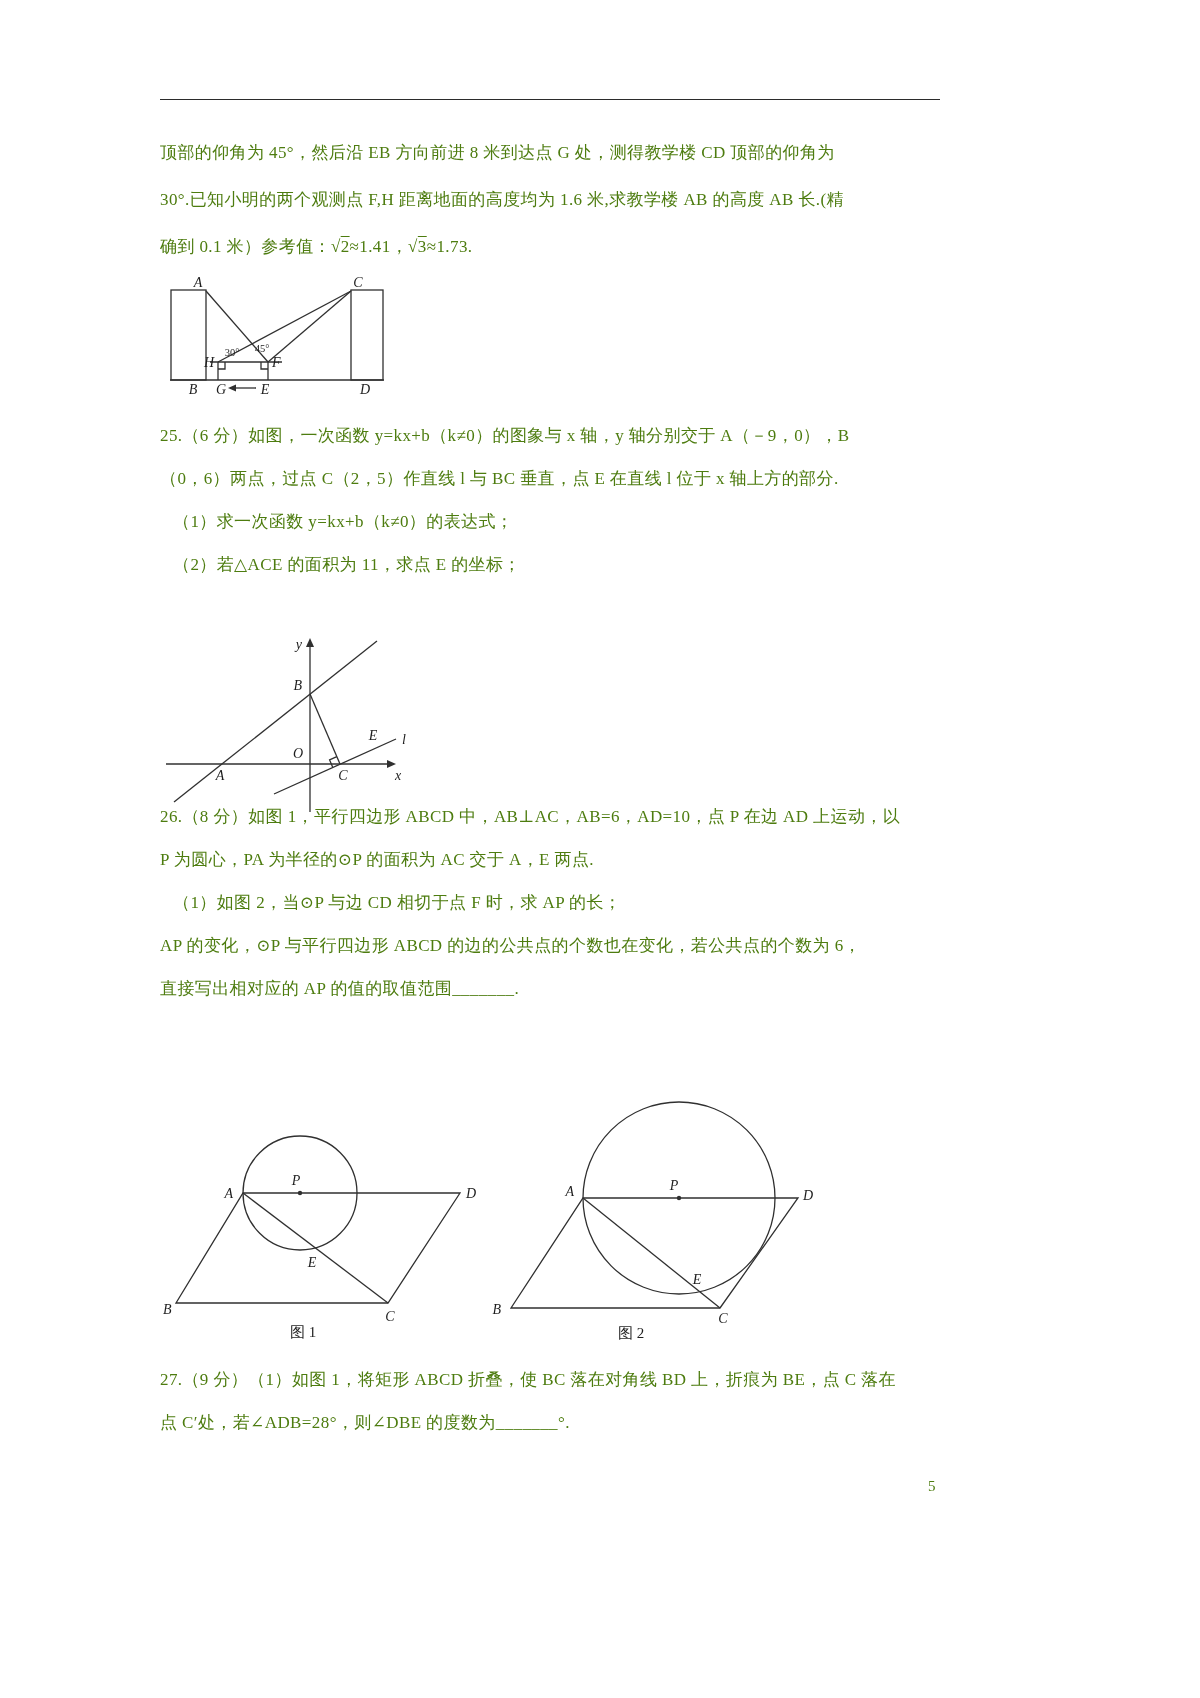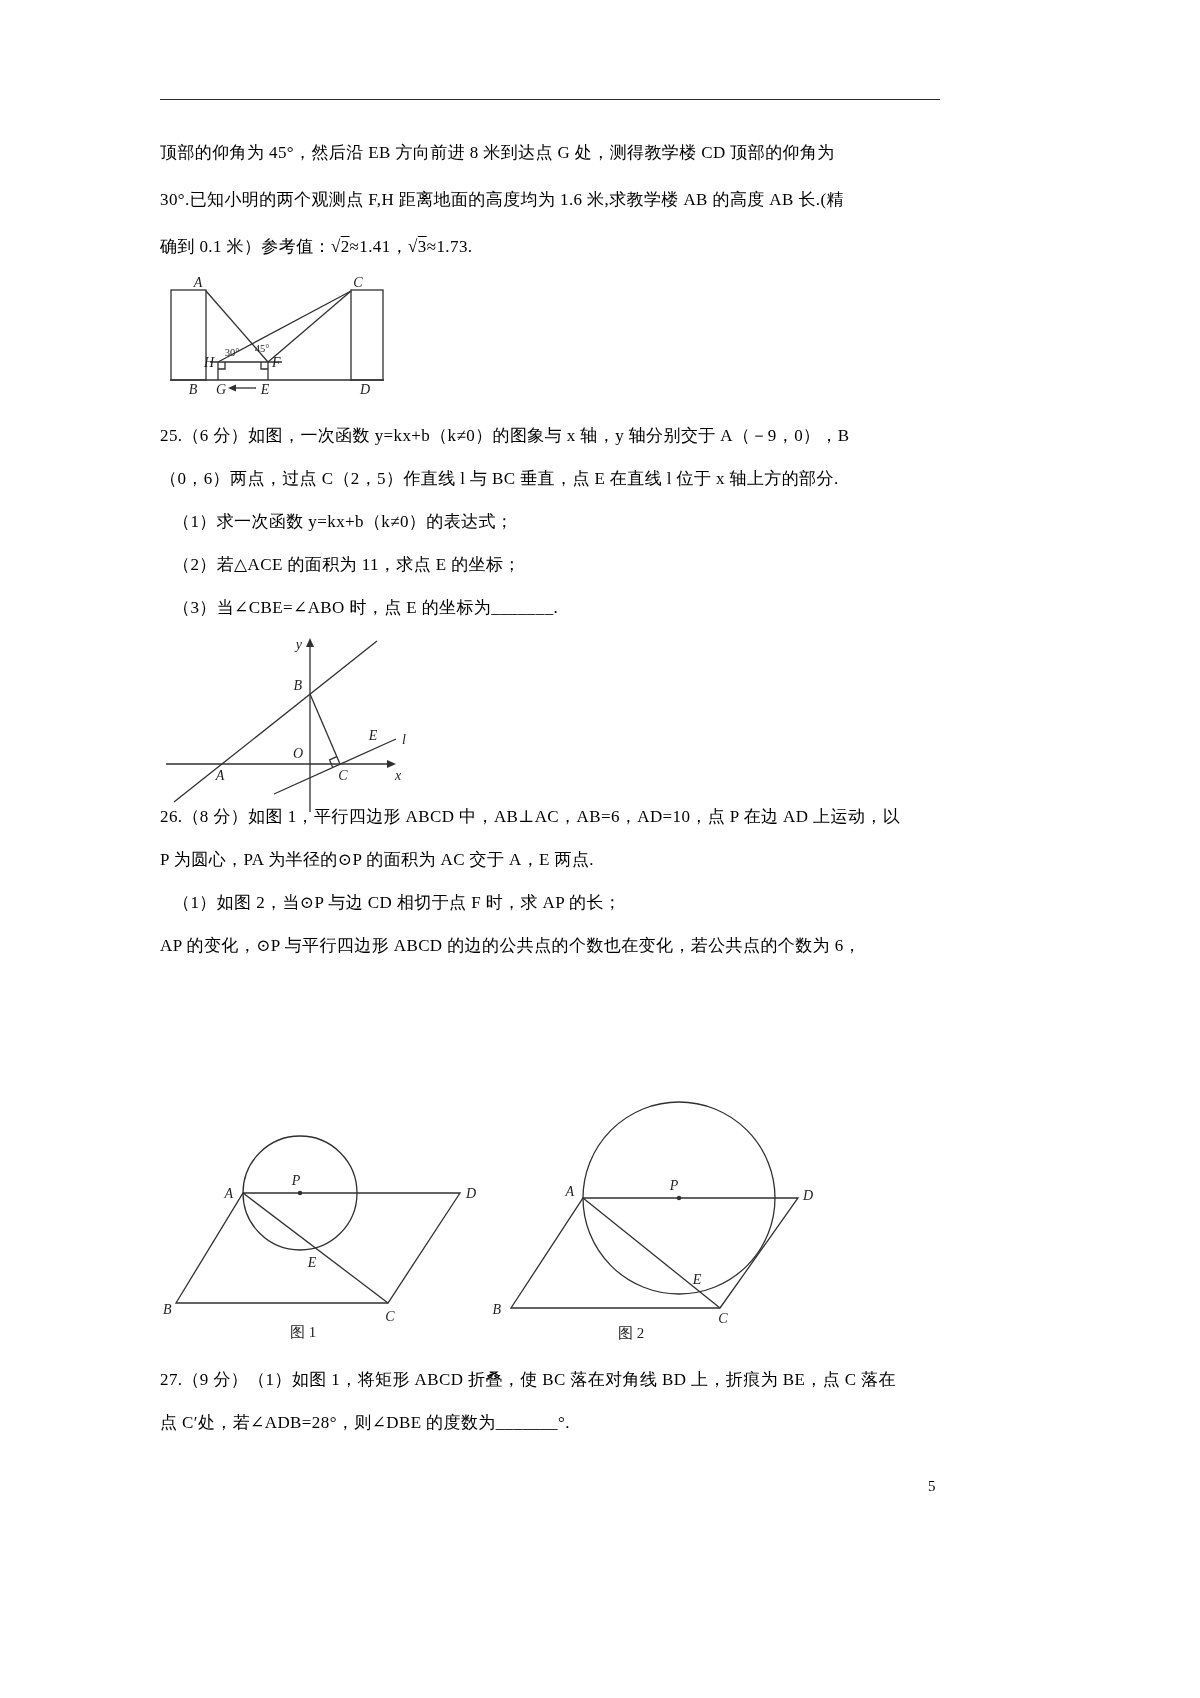--- a/index.html
+++ b/index.html
@@ -1,19 +1,19 @@
 <!DOCTYPE html>
 <html><head>
 <meta charset="utf-8">
 <style>
   * { margin:0; padding:0; box-sizing:border-box; }
   html,body { background:#ffffff; }
   .page {
     position:relative; width:1200px; height:1698px; background:#ffffff;
-    font-family:"Liberation Serif","DejaVu Serif",serif; color:#000000; overflow:hidden;padding-left:8px;
+    font-family:"Liberation Serif","DejaVu Serif",serif; color:#4d7c0f; overflow:hidden;padding-left:8px;
   }
   .content { position:absolute; left:160px; top:0; width:800px; }
   .rule { position:absolute; left:0; top:99px; width:780px; border-top:1.6px solid #2b2b2b; }
   .block { position:absolute; left:0; }
   .textline { font-size:17px; letter-spacing:0.4px; white-space:nowrap; }
   .p1 { top:129px; } .p1 .textline { line-height:47px; }
   .p25 { top:414px; } .p26 { top:795px; } .p27 { top:1358px; }
   .p25 .textline, .p26 .textline, .p27 .textline { line-height:43px; }
   .indent { padding-left:13px; }
   .fig1 { top:276px; left:8px; }
@@ -70,21 +70,20 @@
         <text x="97" y="118" text-anchor="middle">E</text>
         <text x="197" y="118" text-anchor="middle">D</text>
       </svg>
     </div>
 
     <div class="block p25">
       <div class="textline">25.（6 分）如图，一次函数 y=kx+b（k≠0）的图象与 x 轴，y 轴分别交于 A（－9，0），B</div>
       <div class="textline">（0，6）两点，过点 C（2，5）作直线 l 与 BC 垂直，点 E 在直线 l 位于 x 轴上方的部分.</div>
       <div class="textline indent">（1）求一次函数 y=kx+b（k≠0）的表达式；</div>
       <div class="textline indent">（2）若△ACE 的面积为 11，求点 E 的坐标；</div>
-      <div class="textline indent">（3）当∠CBE=∠ABO 时，点 E 的坐标为_______.</div>
     </div>
 
     <div class="block fig2">
       <svg width="252" height="180" viewBox="0 0 252 180">
         <g class="stroke">
           <line x1="148" y1="6" x2="148" y2="176"></line>
           <line x1="4" y1="128" x2="230" y2="128"></line>
           <line x1="12" y1="166" x2="215" y2="5"></line>
           <line x1="148" y1="58" x2="178" y2="128"></line>
           <line x1="112" y1="158" x2="234" y2="103"></line>
@@ -101,20 +100,21 @@
         <text x="211" y="104" text-anchor="middle">E</text>
         <text x="240" y="108" text-anchor="start">l</text>
       </svg>
     </div>
 
     <div class="block p26">
       <div class="textline">26.（8 分）如图 1，平行四边形 ABCD 中，AB⊥AC，AB=6，AD=10，点 P 在边 AD 上运动，以</div>
       <div class="textline">P 为圆心，PA 为半径的⊙P 的面积为 AC 交于 A，E 两点.</div>
       <div class="textline indent">（1）如图 2，当⊙P 与边 CD 相切于点 F 时，求 AP 的长；</div>
       <div class="textline">AP 的变化，⊙P 与平行四边形 ABCD 的边的公共点的个数也在变化，若公共点的个数为 6，</div>
+      <div class="textline">直接写出相对应的 AP 的值的取值范围_______.</div>
     </div>
 
     <div class="block fig3">
       <svg width="672" height="258" viewBox="0 0 672 258">
 
         <g class="stroke">
           <polygon points="80,107 297,107 225,217 13,217"></polygon>
           <circle cx="137" cy="107" r="57"></circle>
           <line x1="80" y1="107" x2="225" y2="217"></line>
         </g>

